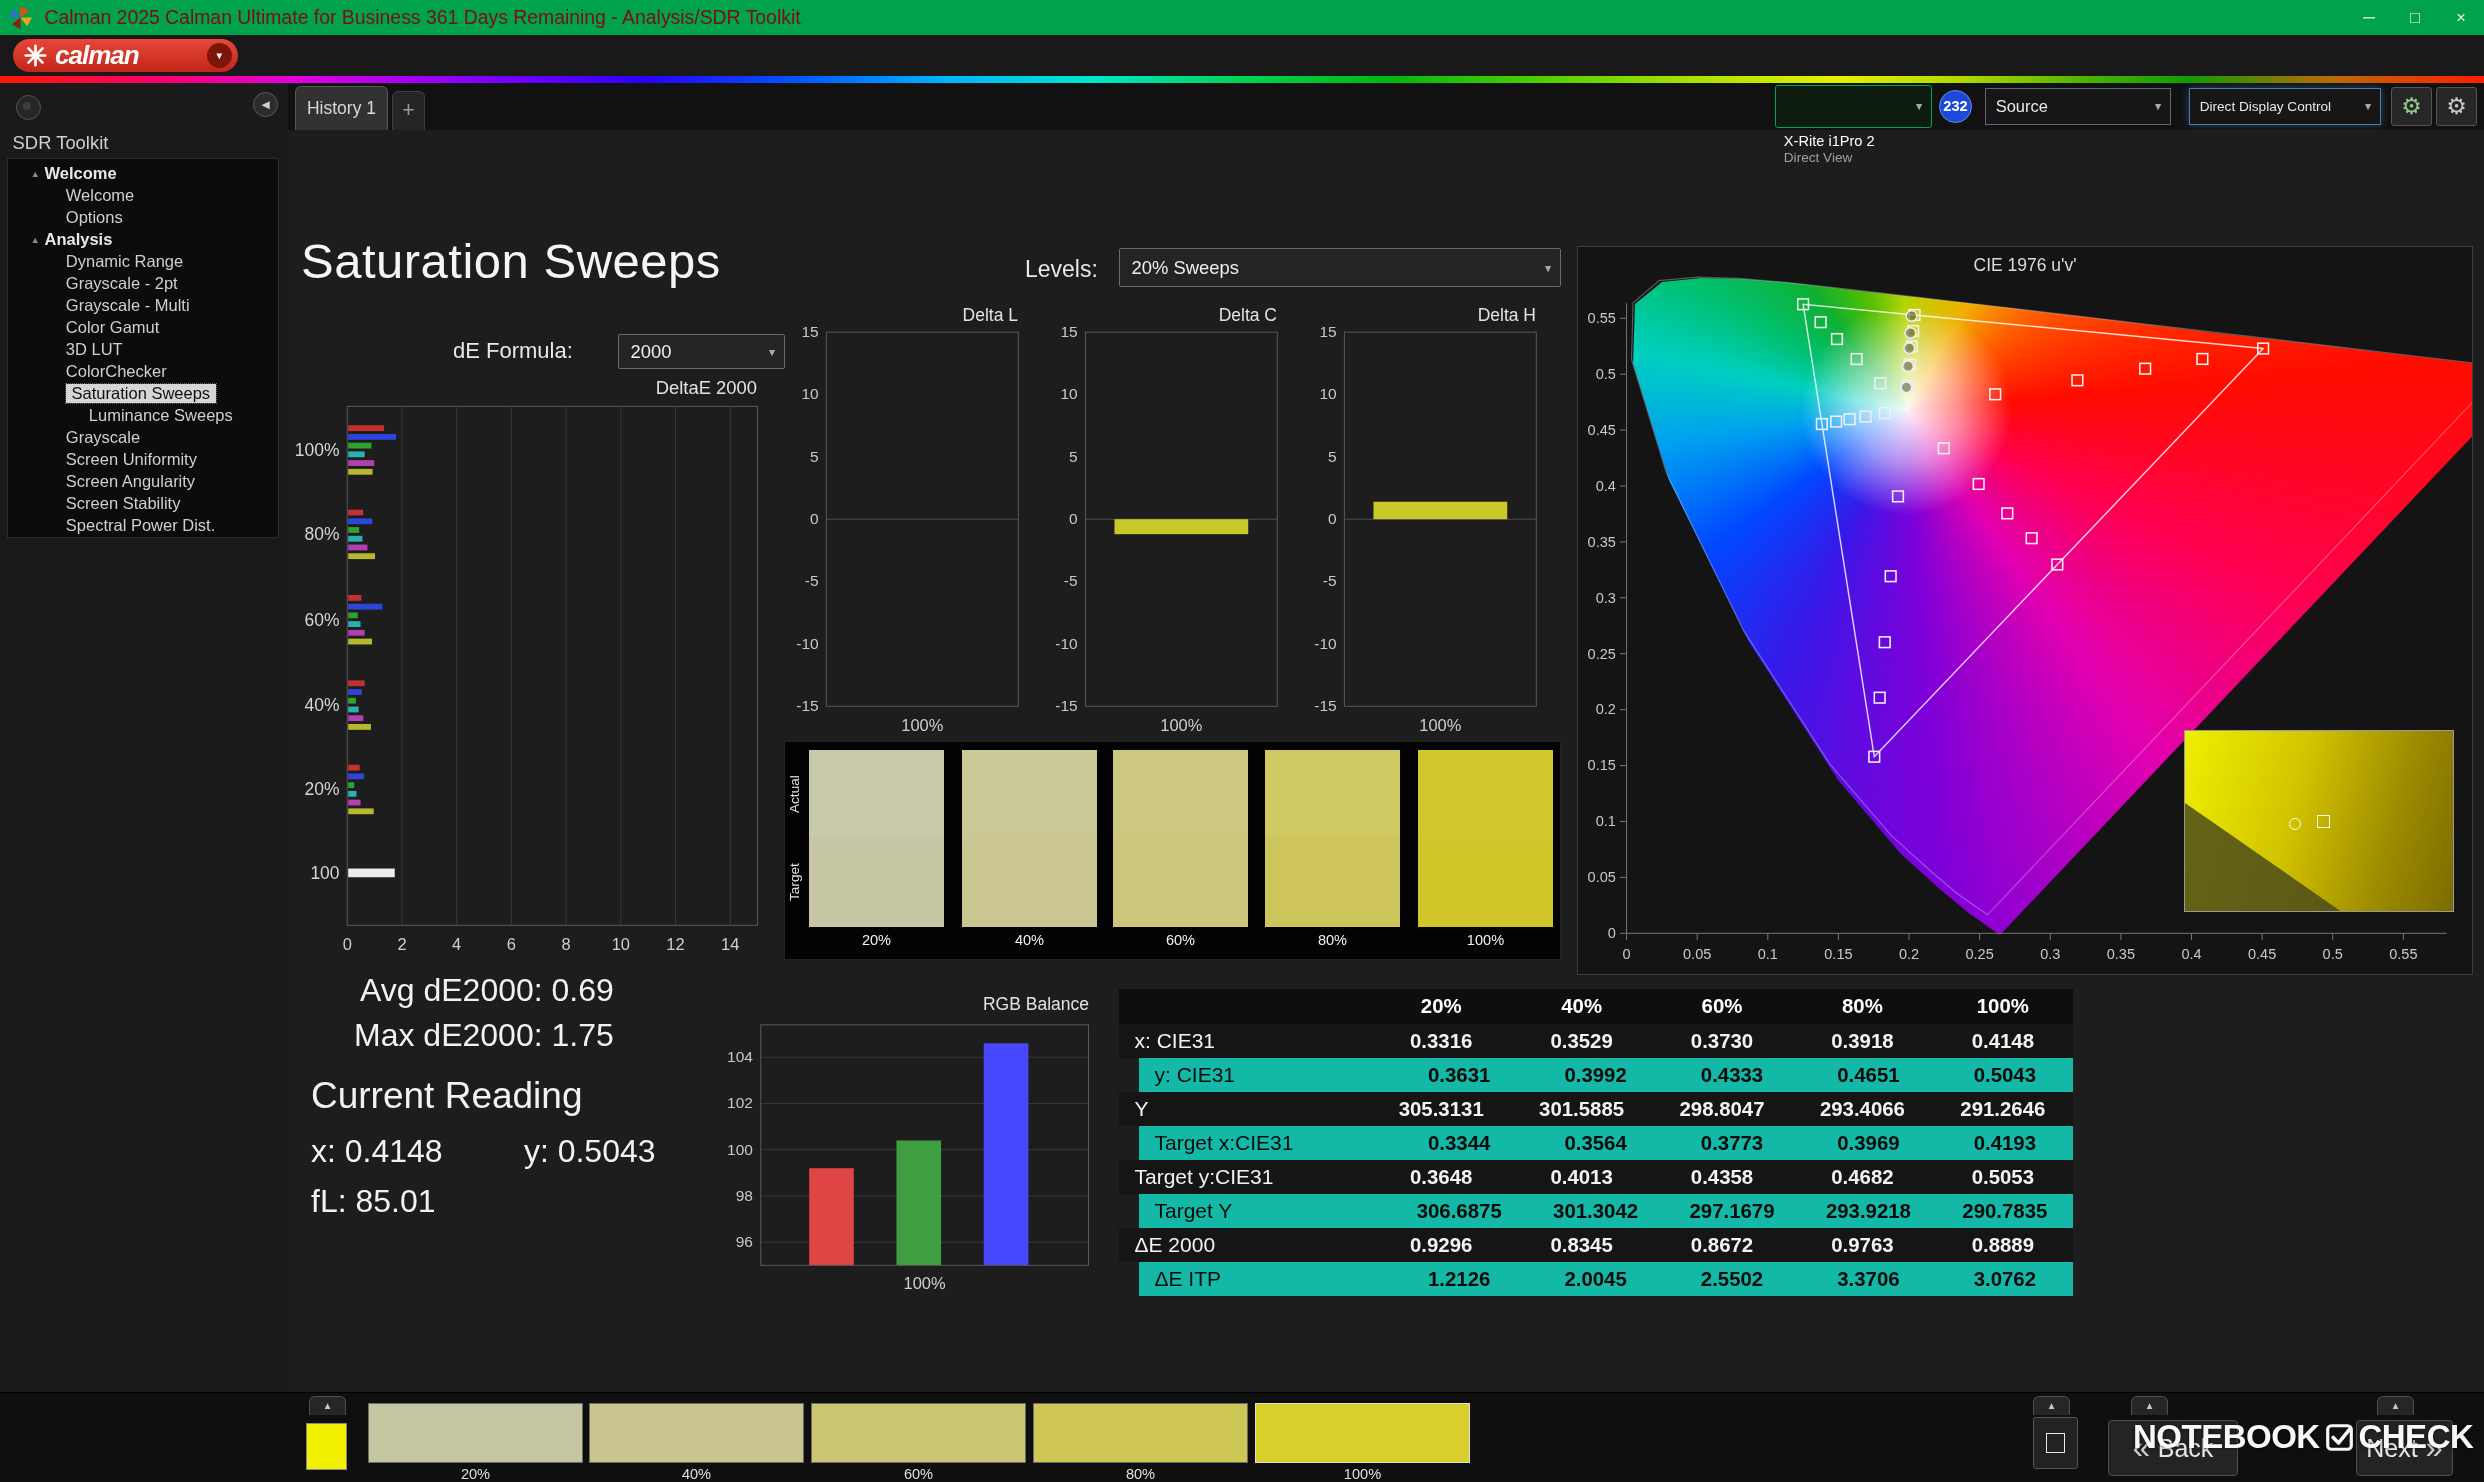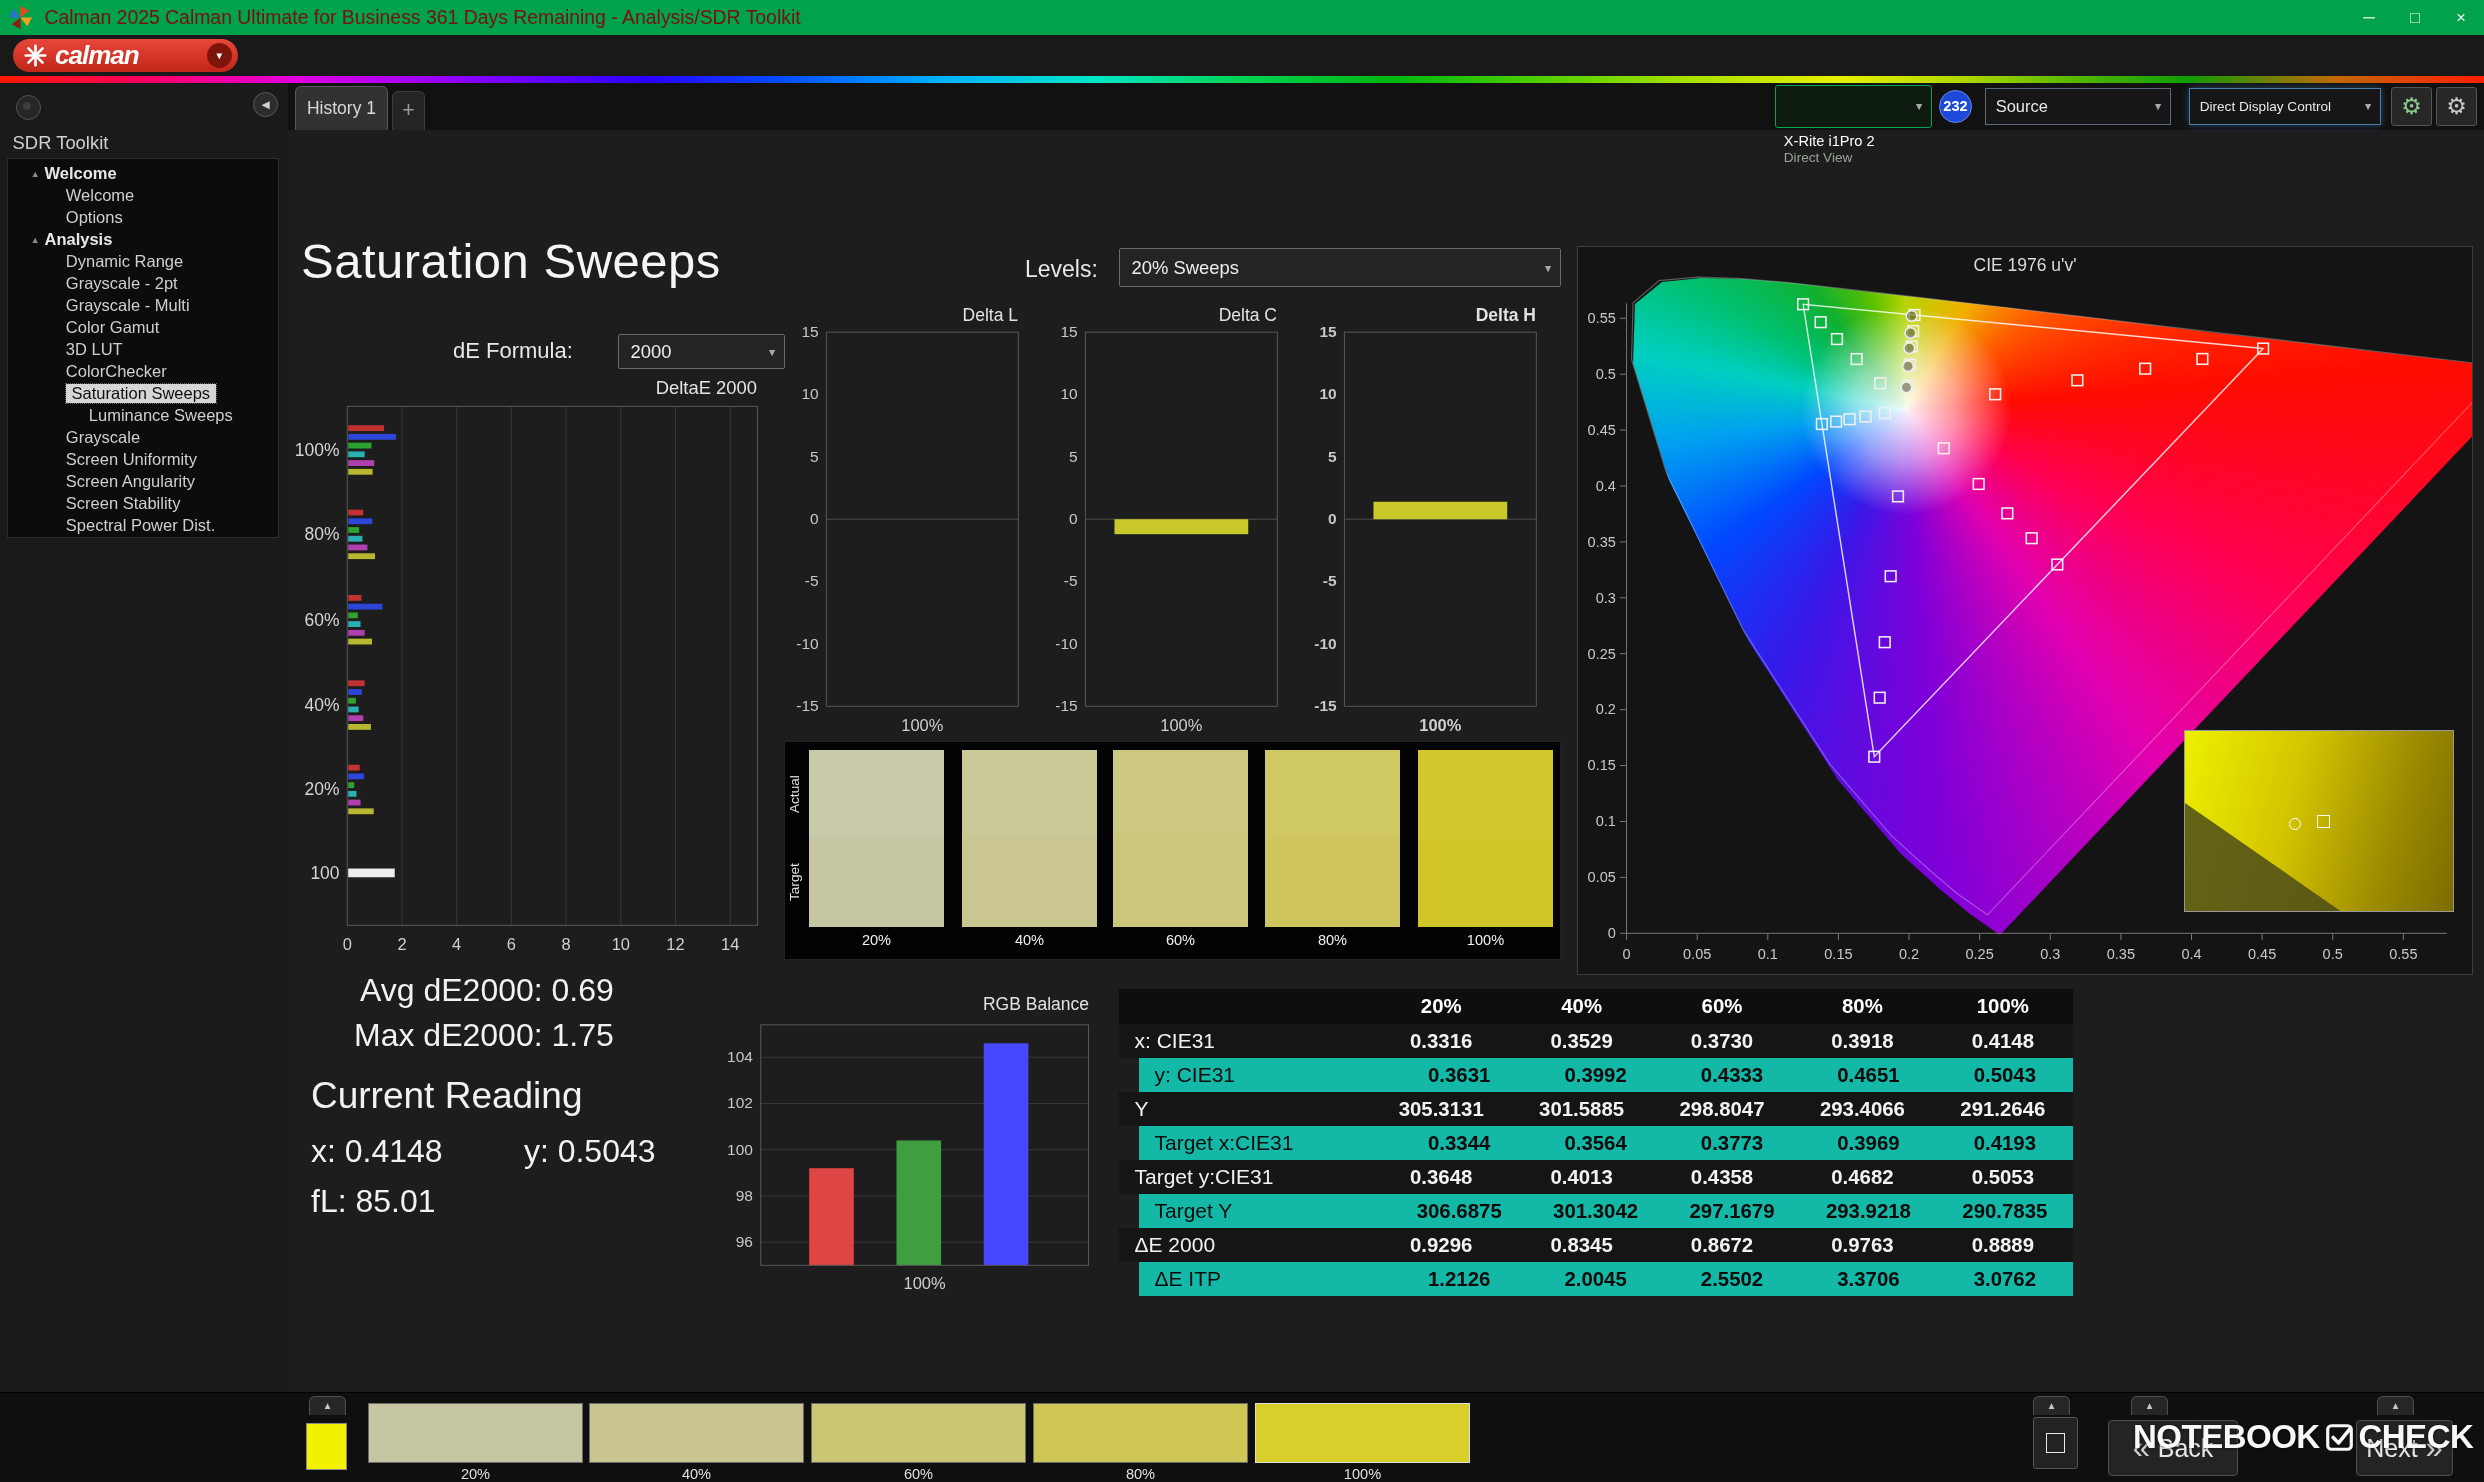--- a/index.html
+++ b/index.html
@@ -59,21 +59,21 @@
   .select .dd-val{flex:1;padding-left:11.6px;color:#efefef;}
   #levels-dd{left:1119px;top:248px;width:442px;height:39px;font-size:18.4px;}
   #de-dd{left:618px;top:334px;width:167px;height:35px;font-size:18.4px;}
 
   
   .chart-title{position:absolute;text-align:right;font-size:18.4px;color:#e2e2e2;}
   #deltae-wrap{position:absolute;left:291px;top:377px;width:485px;height:597px;}
   #deltae-wrap .chart-title{left:56px;top:0;width:410px;}
   #dl-wrap{position:absolute;left:776px;top:303px;width:252px;height:446px;}
   #dc-wrap{position:absolute;left:1035px;top:303px;width:252px;height:446px;}
-  #dh-wrap{position:absolute;left:1294px;top:303px;width:252px;height:446px;font-weight:bold;}
+  #dh-wrap{position:absolute;left:1294px;top:303px;width:252px;height:446px;}
   .dsm .chart-title{left:50px;top:1.9px;width:192px;font-size:17.5px;}
   #rgb-wrap{position:absolute;left:718px;top:988px;width:388px;height:320px;}
   #rgb-wrap .chart-title{left:43px;top:5.8px;width:328px;font-size:17.5px;}
 
   
   .swatch-strip{position:absolute;left:784px;top:741px;width:777px;height:219px;background:#030303;border:1px solid #222;}
   .vlabel{position:absolute;left:1.9px;writing-mode:vertical-rl;transform:rotate(180deg);font-size:13.6px;color:#e0e0e0;text-align:center;}
   .sw-half{position:absolute;}
   .sw-label{position:absolute;font-size:14.6px;color:#f2f2f2;text-align:center;}
 

